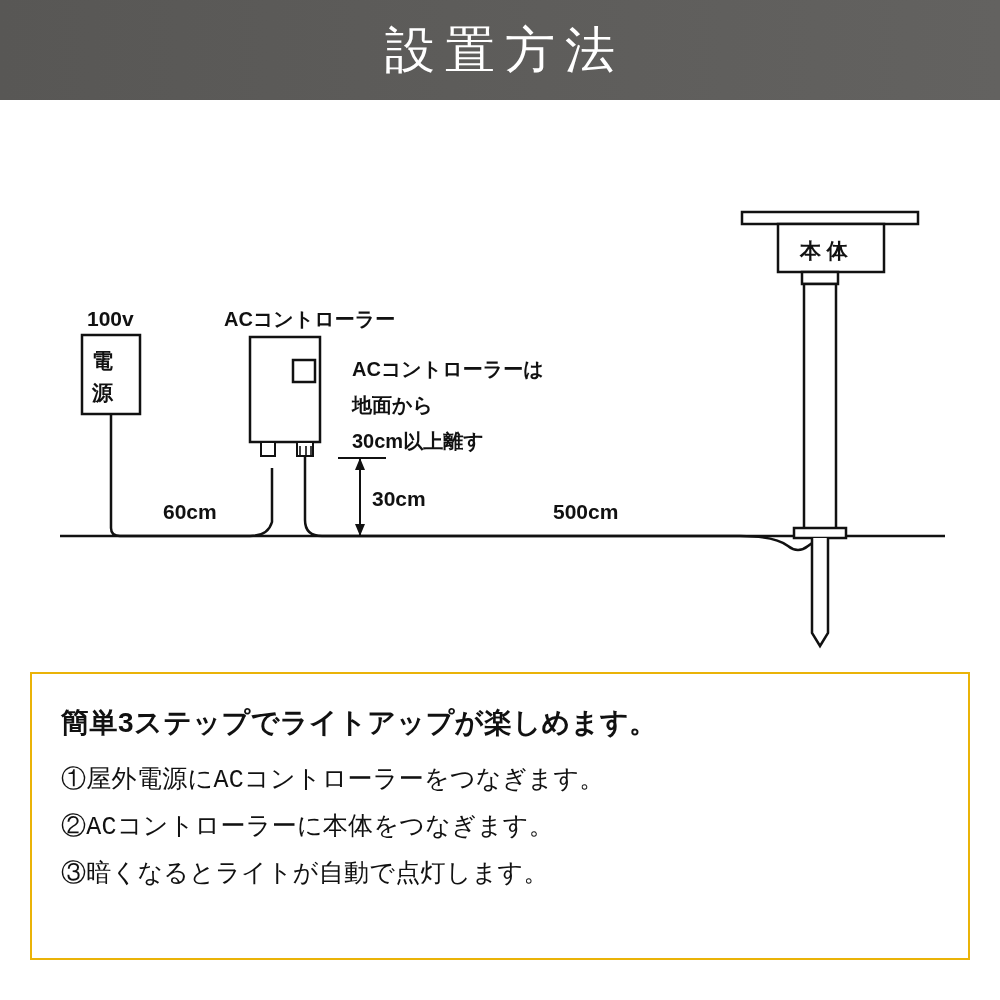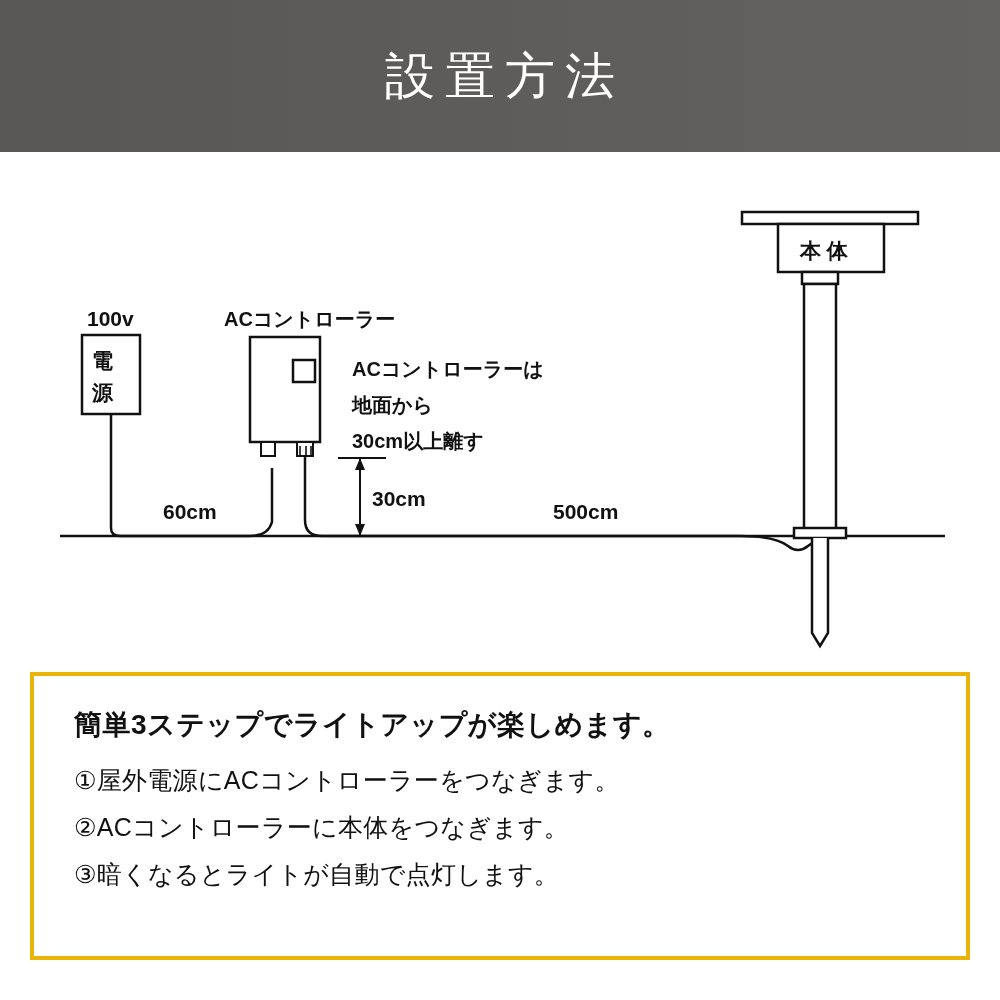--- a/index.html
+++ b/index.html
@@ -16,21 +16,21 @@
     overflow: hidden;
     position: relative;
   }
 
   
   .header-band {
     position: absolute;
     left: 0;
     top: 0;
     width: 1000px;
-    height: 152px;
+    height: 100px;
     background: linear-gradient(to right, #585755 0%, #5d5c5a 45%, #636260 100%);
     display: flex;
     align-items: center;
     justify-content: center;
   }
   .header-title {
     color: #ffffff;
     font-size: 50px;
     letter-spacing: 10px;
     font-weight: 400;
@@ -55,35 +55,36 @@
     fill: #111111;
   }
 
   
   .steps-box {
     position: absolute;
     left: 30px;
     top: 672px;
     width: 940px;
     height: 288px;
-    border: 4px solid #eab308;
+    border: 2px solid #eab308;
     box-sizing: border-box;
-    padding: 30px 24px 0 20px;
+    padding: 30px 24px 0 9px;
   }
   .steps-heading {
     font-size: 28px;
     font-weight: bold;
     margin: 0 0 20px 20px;
     letter-spacing: 0.5px;
     color: #111;
   }
   .steps-list {
     list-style: none;
     margin: 0;
     padding: 0 0 0 20px;
+    font-family: Liberation Mono, monospace;
   }
   .steps-list li {
     font-size: 25px;
     margin-bottom: 14px;
     color: #111;
     letter-spacing: 0.3px;
   }
   .note-line {
     font-size: 25px;
     margin: 14px 0 0 20px;

